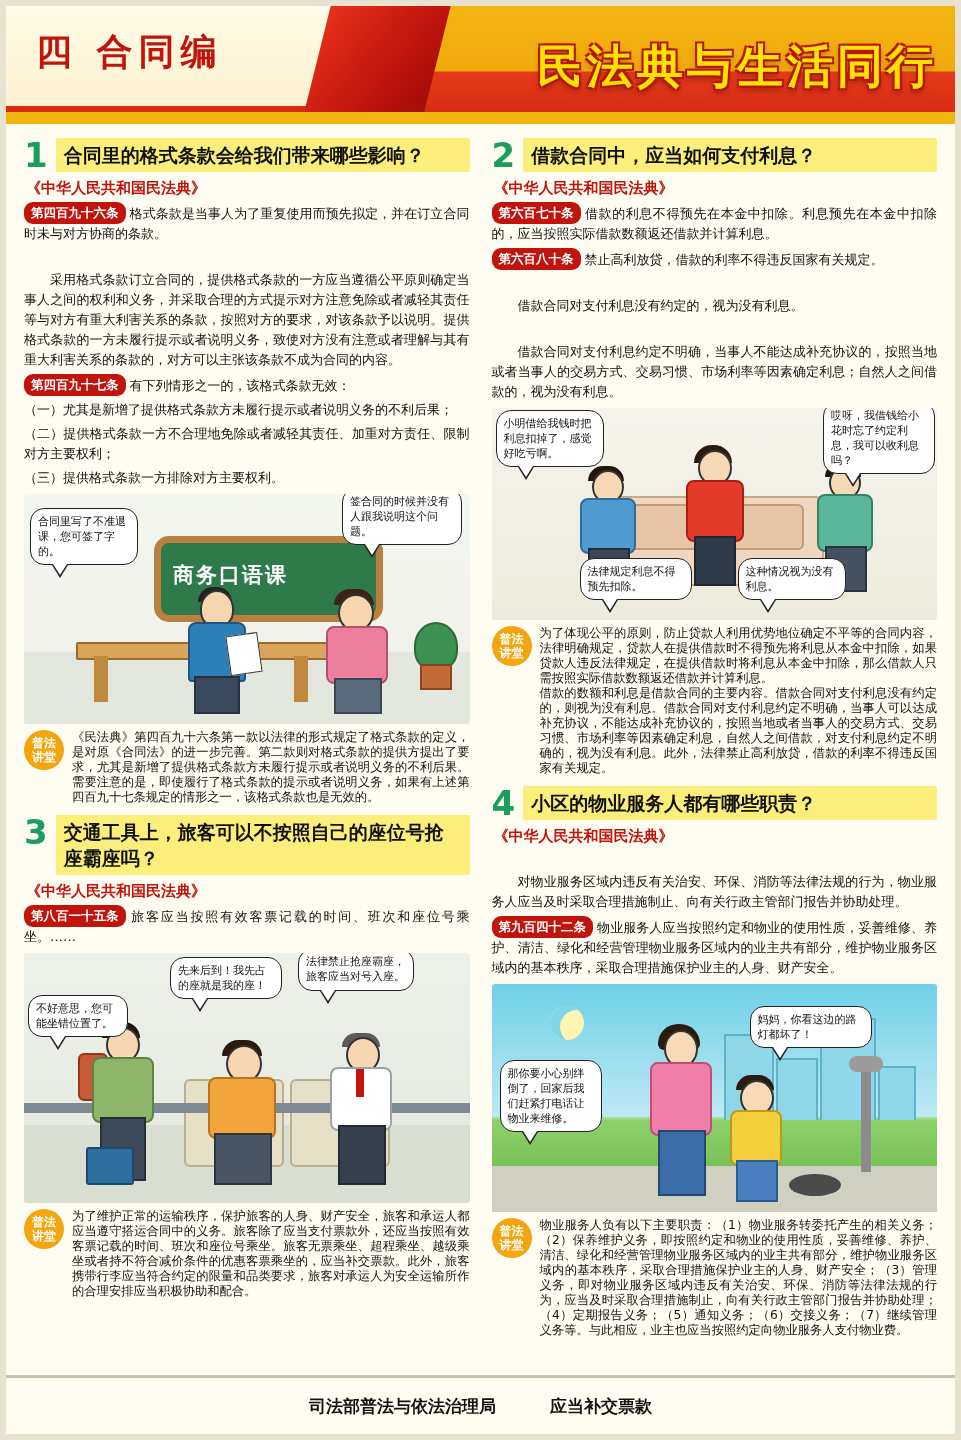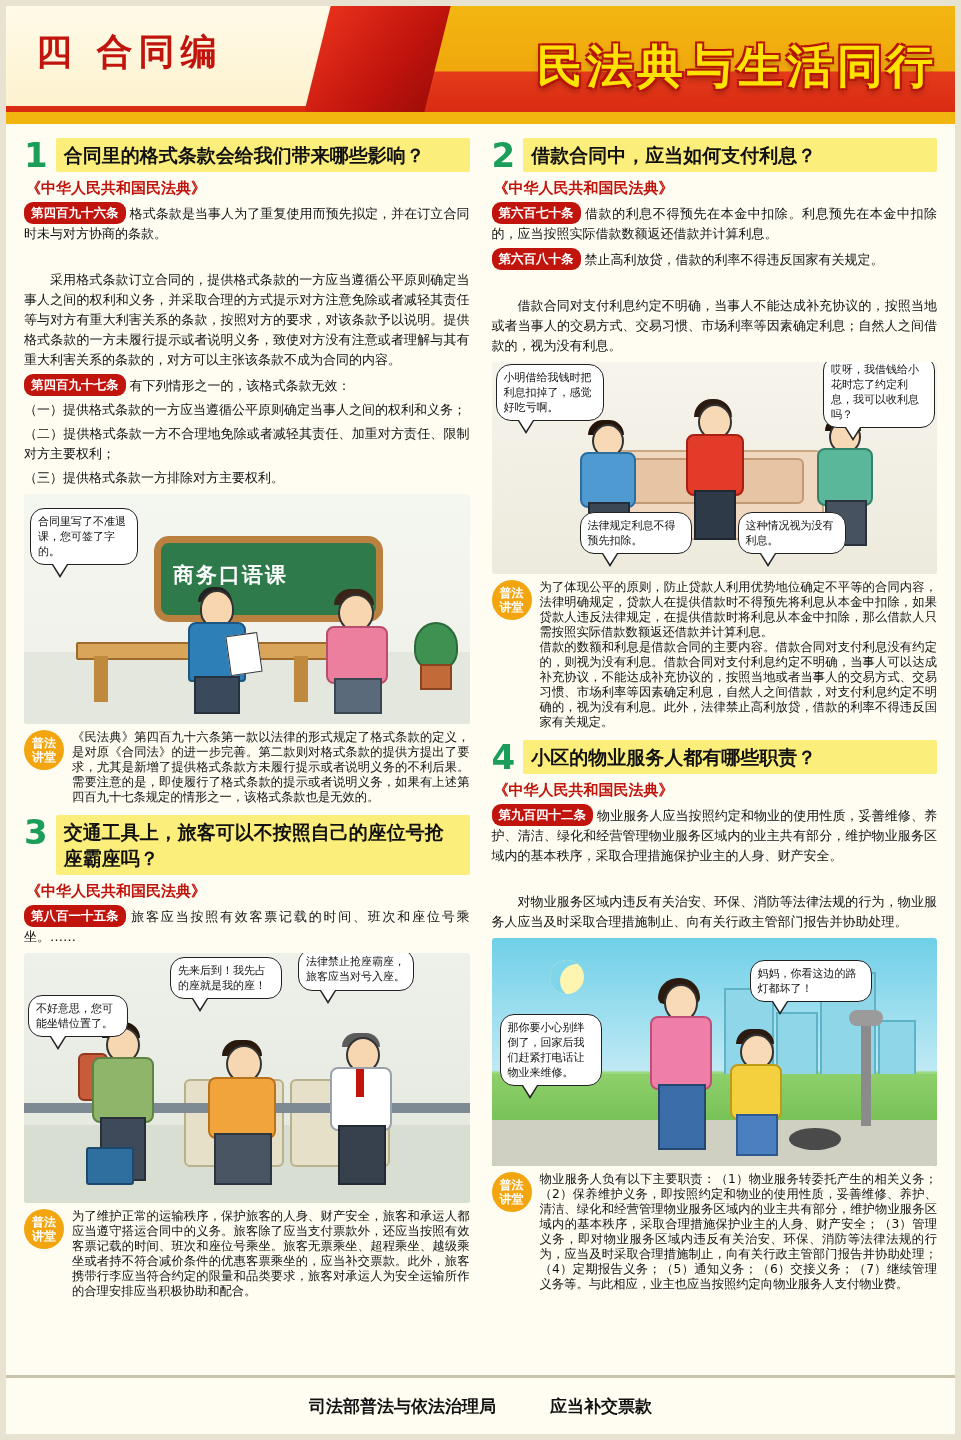--- a/index.html
+++ b/index.html
@@ -257,21 +257,21 @@
         </div>
         <div class="lawbook">《中华人民共和国民法典》</div>
 
         <div class="ptext">
           <span class="art">第四百九十六条</span><span>格式条款是当事人为了重复使用而预先拟定，并在订立合同时未与对方协商的条款。</span>
         </div>
         <div class="ptext indent">采用格式条款订立合同的，提供格式条款的一方应当遵循公平原则确定当事人之间的权利和义务，并采取合理的方式提示对方注意免除或者减轻其责任等与对方有重大利害关系的条款，按照对方的要求，对该条款予以说明。提供格式条款的一方未履行提示或者说明义务，致使对方没有注意或者理解与其有重大利害关系的条款的，对方可以主张该条款不成为合同的内容。</div>
         <div class="ptext">
           <span class="art">第四百九十七条</span><span>有下列情形之一的，该格式条款无效：</span>
         </div>
-        <div class="ptext">（一）提供格式条款的一方应当遵循公平原则确定当事人之间的权利和义务；</div>
+        <div class="ptext">（一）尤其是新增了提供格式条款方未履行提示或者说明义务的不利后果；</div>
         <div class="ptext">（二）提供格式条款一方不合理地免除或者减轻其责任、加重对方责任、限制对方主要权利；</div>
         <div class="ptext">（三）提供格式条款一方排除对方主要权利。</div>
 
         <div class="scene scene1">
           <div class="s1-floor"></div>
           <div class="s1-board">
             <span>商务口语课</span>
           </div>
           <div class="s1-desk"></div>
           <div class="s1-desk2"></div>
@@ -287,20 +287,21 @@
             <div class="hair"></div>
             <div class="head"></div>
             <div class="body"></div>
             <div class="legs"></div>
           </div>
           <div class="plant">
             <div class="leaf"></div>
             <div class="pot"></div>
           </div>
           <div class="bubble b-down" style="left:6px;top:14px;width:92px;">合同里写了不准退课，您可签了字的。</div>
+          <div class="bubble b-down" style="left:318px;top:-6px;width:104px;">签合同的时候并没有人跟我说明这个问题。</div>
         </div>
 
         <div class="explain">
           <div class="pufa">普法<br>讲堂</div>
           <div class="etext">《民法典》第四百九十六条第一款以法律的形式规定了格式条款的定义，是对原《合同法》的进一步完善。第二款则对格式条款的提供方提出了要求，尤其是新增了提供格式条款方未履行提示或者说明义务的不利后果。需要注意的是，即使履行了格式条款的提示或者说明义务，如果有上述第四百九十七条规定的情形之一，该格式条款也是无效的。</div>
         </div>
       </div>
 
       <div class="sec">
         <div class="sec-head">
@@ -358,20 +359,21 @@
           <div class="sec-num n2">2</div>
           <div class="sec-title">借款合同中，应当如何支付利息？</div>
         </div>
         <div class="lawbook">《中华人民共和国民法典》</div>
         <div class="ptext">
           <span class="art">第六百七十条</span><span>借款的利息不得预先在本金中扣除。利息预先在本金中扣除的，应当按照实际借款数额返还借款并计算利息。</span>
         </div>
         <div class="ptext">
           <span class="art">第六百八十条</span><span>禁止高利放贷，借款的利率不得违反国家有关规定。</span>
         </div>
+        <div class="ptext indent">借款合同对支付利息没有约定的，视为没有利息。</div>
         <div class="ptext indent">借款合同对支付利息约定不明确，当事人不能达成补充协议的，按照当地或者当事人的交易方式、交易习惯、市场利率等因素确定利息；自然人之间借款的，视为没有利息。</div>
 
         <div class="scene scene2">
           <div class="s2-sofa"></div>
           <div class="s2-cush"></div>
           <div class="s2-cush2"></div>
           <div class="p-left">
             <div class="hair"></div>
             <div class="head"></div>
             <div class="body"></div>
@@ -401,24 +403,24 @@
 借款的数额和利息是借款合同的主要内容。借款合同对支付利息没有约定的，则视为没有利息。借款合同对支付利息约定不明确，当事人可以达成补充协议，不能达成补充协议的，按照当地或者当事人的交易方式、交易习惯、市场利率等因素确定利息，自然人之间借款，对支付利息约定不明确的，视为没有利息。此外，法律禁止高利放贷，借款的利率不得违反国家有关规定。</div>
         </div>
       </div>
 
       <div class="sec">
         <div class="sec-head">
           <div class="sec-num">4</div>
           <div class="sec-title">小区的物业服务人都有哪些职责？</div>
         </div>
         <div class="lawbook">《中华人民共和国民法典》</div>
+        <div class="ptext indent">对物业服务区域内违反有关治安、环保、消防等法律法规的行为，物业服务人应当及时采取合理措施制止、向有关行政主管部门报告并协助处理。</div>
         <div class="ptext">
           <span class="art">第九百四十二条</span><span>物业服务人应当按照约定和物业的使用性质，妥善维修、养护、清洁、绿化和经营管理物业服务区域内的业主共有部分，维护物业服务区域内的基本秩序，采取合理措施保护业主的人身、财产安全。</span>
         </div>
-        <div class="ptext indent">对物业服务区域内违反有关治安、环保、消防等法律法规的行为，物业服务人应当及时采取合理措施制止、向有关行政主管部门报告并协助处理。</div>
 
         <div class="scene scene4">
           <div class="moon"></div>
           <div class="bld b1"></div>
           <div class="bld b2"></div>
           <div class="bld b3"></div>
           <div class="bld b4"></div>
           <div class="grass"></div>
           <div class="path"></div>
           <div class="lamp"></div>

